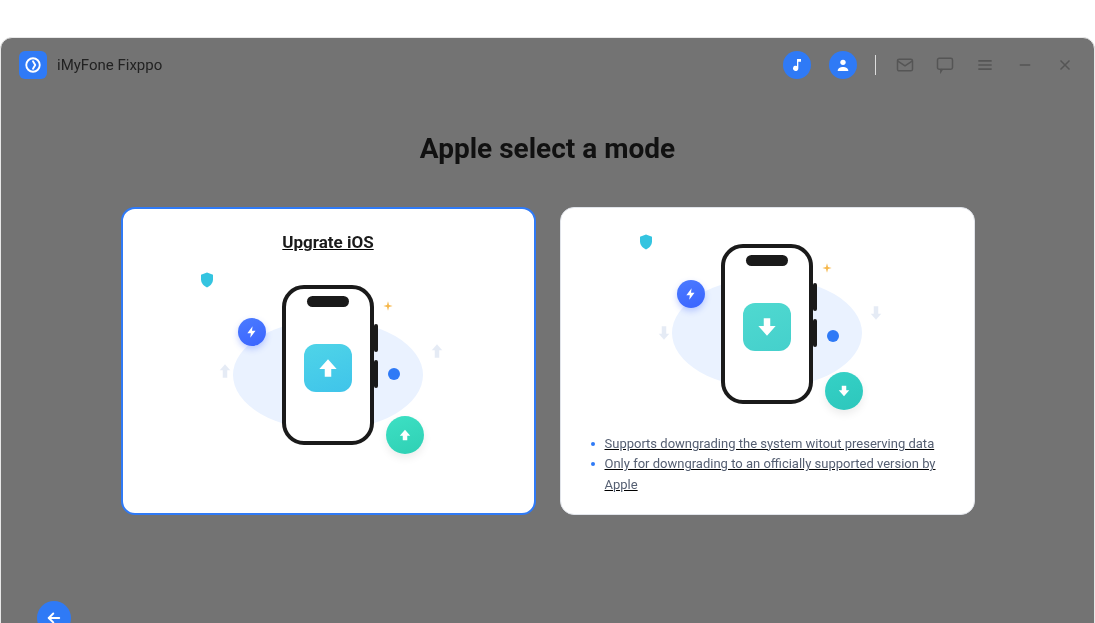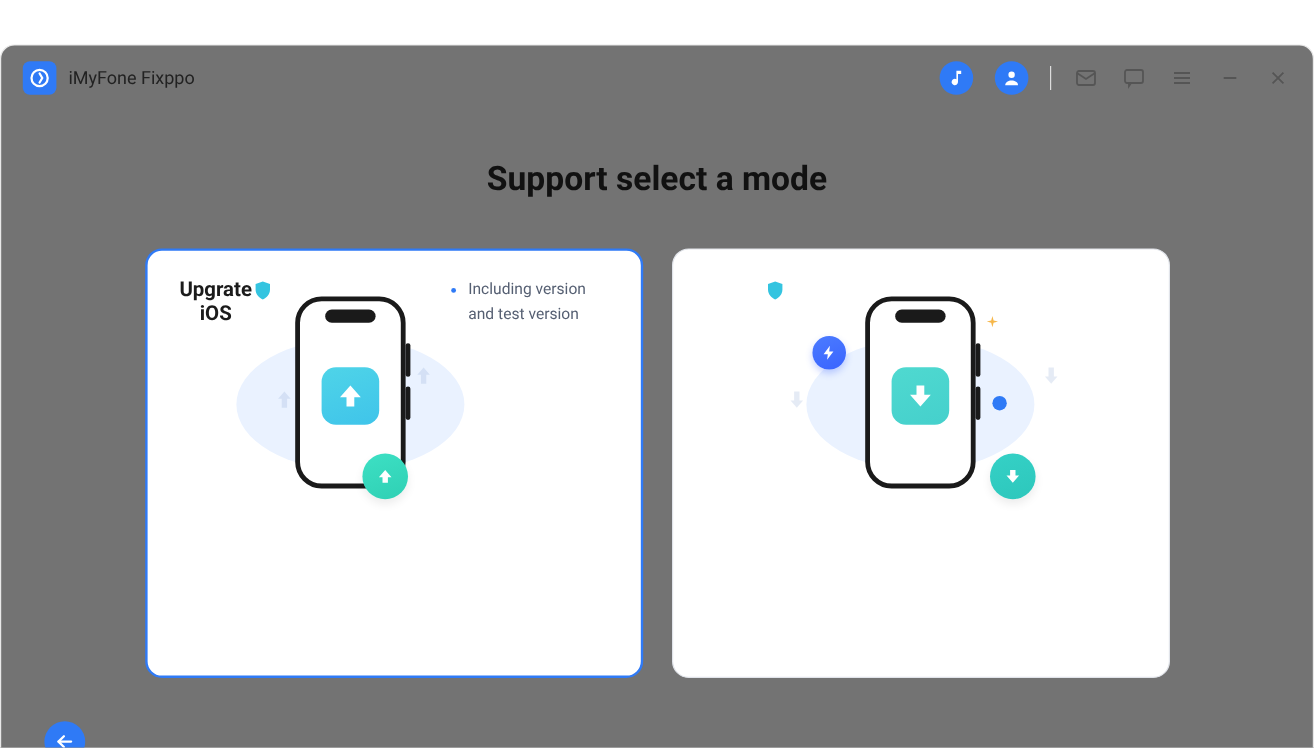--- a/index.html
+++ b/index.html
@@ -86,27 +86,29 @@
       color: #111;
       margin-bottom: 42px;
     }
     .cards {
       display: flex;
       gap: 24px;
       justify-content: center;
     }
     .card {
       width: 415px;
-      height: 358px;
+      height: 308px;
       border-radius: 14px;
       border: 1px solid #e1e4ea;
       background: #fff;
       padding: 24px 28px 18px 28px;
       cursor: pointer;
       display: flex;
+      flex-direction: column;
+      text-decoration: underline;
     }
     .card.selected {
       border: 2px solid #2f7af6;
       padding: 23px 27px 17px 27px;
     }
     .card-title {
       font-size: 17px;
       font-weight: 700;
       color: #1b1b1b;
       text-align: center;
@@ -307,21 +309,21 @@
       </span>
       <span class="icon-btn">
         <svg width="18" height="18" viewBox="0 0 24 24" fill="none" stroke="currentColor" stroke-width="2">
           <path d="M6 6l12 12M18 6L6 18"></path>
         </svg>
       </span>
     </div>
   </div>
 
   <div class="main">
-    <h1 class="heading">Support select a mode</h1>
+    <h1 class="heading">Apple select a mode</h1>
 
     <div class="cards">
 
       <div class="card selected">
         <div class="card-title">Upgrate iOS</div>
         <div class="illus">
           <div class="blob"></div>
           <span class="ghost-arrow ga1"><svg viewBox="0 0 24 24" fill="currentColor">
                 <path d="M12 3l7 8h-4v10H9V11H5z"></path>
               </svg></span>
@@ -351,21 +353,20 @@
                 </svg>
             </span>
           </div>
           <span class="corner-circ up">
             <svg viewBox="0 0 24 24" fill="#fff">
                 <path d="M12 5l7 8h-4v6H9v-6H5z"></path>
               </svg>
           </span>
         </div>
         <ul class="bullets">
-          <li>Including version and test version</li>
         </ul>
       </div>
 
       <div class="card">
         <div class="illus">
           <div class="blob"></div>
           <span class="ghost-arrow ga1" style="transform:rotate(180deg)"><svg viewBox="0 0 24 24" fill="currentColor">
                 <path d="M12 3l7 8h-4v10H9V11H5z"></path>
               </svg></span>
           <span class="ghost-arrow ga2" style="transform:rotate(180deg)"><svg viewBox="0 0 24 24" fill="currentColor">
@@ -393,20 +394,24 @@
                   <path d="M12 20l-8-9h5V4h6v7h5z"></path>
                 </svg>
             </span>
           </div>
           <span class="corner-circ down">
             <svg viewBox="0 0 24 24" fill="#fff">
                 <path d="M12 19l-7-8h4V5h6v6h4z"></path>
               </svg>
           </span>
         </div>
+        <ul class="bullets">
+          <li>Supports downgrading the system witout preserving data</li>
+          <li>Only for downgrading to an officially supported version by Apple</li>
+        </ul>
       </div>
 
     </div>
 
     <span class="back-btn">
       <svg viewBox="0 0 24 24" fill="none" stroke="currentColor" stroke-width="2.5" stroke-linecap="round" stroke-linejoin="round">
         <path d="M19 12H5"></path>
           <path d="M11 18l-6-6 6-6"></path>
       </svg>
     </span>

